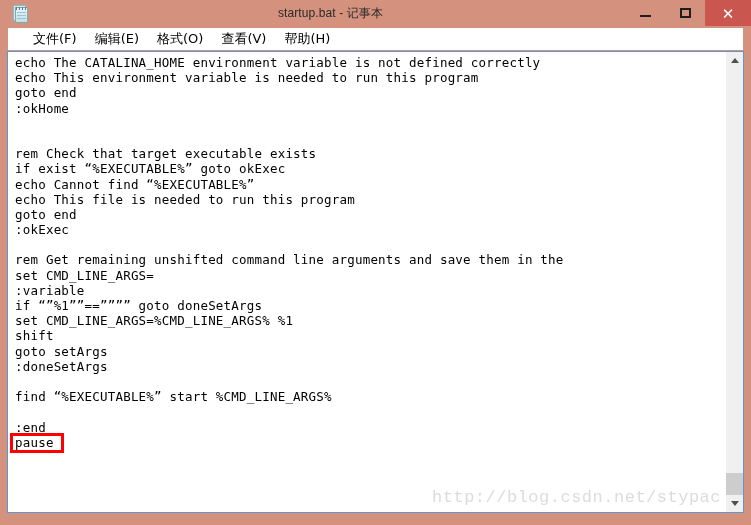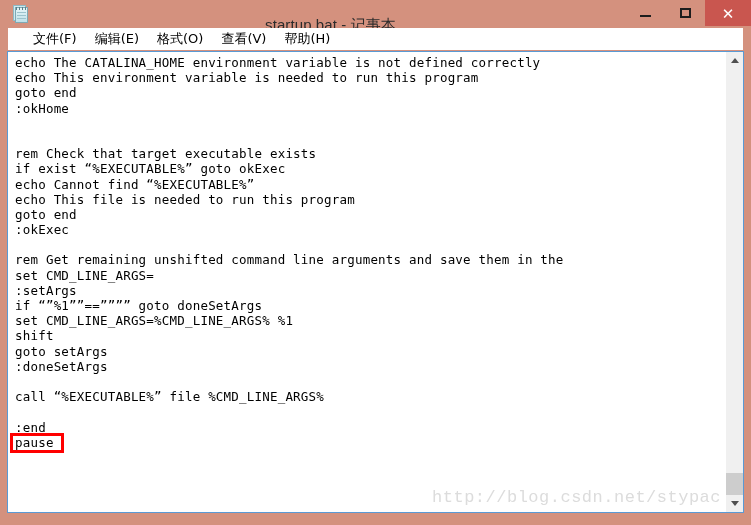--- a/index.html
+++ b/index.html
@@ -66,26 +66,26 @@
   .app-icon .lines {
     position: absolute;
     left: 6px; top: 8px;
     width: 9px; height: 8px;
     background: repeating-linear-gradient(180deg,#9cc3cd 0 1px, transparent 1px 3px);
   }
 
   .title-text {
     position: absolute;
     left: 0; right: 0;
-    top: 12px;
+    top: 0;
     height: 26px;
     line-height: 26px;
     text-align: center;
     color: #2b2b2b;
-    font-size: 15px;
+    font-size: 12px;
     font-family: "Liberation Sans", sans-serif;
     letter-spacing: 0.1px;
     padding-right: 90px;
     box-sizing: border-box;
   }
 
   .win-buttons {
     position: absolute;
     right: 0; top: 0;
     height: 26px;
@@ -284,28 +284,28 @@
         <div class="code-line blank">&nbsp;</div>
         <div class="code-line">rem Check that target executable exists</div>
         <div class="code-line">if exist “%EXECUTABLE%” goto okExec</div>
         <div class="code-line">echo Cannot find “%EXECUTABLE%”</div>
         <div class="code-line">echo This file is needed to run this program</div>
         <div class="code-line">goto end</div>
         <div class="code-line">:okExec</div>
         <div class="code-line blank">&nbsp;</div>
         <div class="code-line">rem Get remaining unshifted command line arguments and save them in the</div>
         <div class="code-line">set CMD_LINE_ARGS=</div>
-        <div class="code-line">:setArgs</div>
+        <div class="code-line">:variable</div>
         <div class="code-line">if “”%1””==”””” goto doneSetArgs</div>
         <div class="code-line">set CMD_LINE_ARGS=%CMD_LINE_ARGS% %1</div>
         <div class="code-line">shift</div>
         <div class="code-line">goto setArgs</div>
         <div class="code-line">:doneSetArgs</div>
         <div class="code-line blank">&nbsp;</div>
-        <div class="code-line">call “%EXECUTABLE%” file %CMD_LINE_ARGS%</div>
+        <div class="code-line">find “%EXECUTABLE%” start %CMD_LINE_ARGS%</div>
         <div class="code-line blank">&nbsp;</div>
         <div class="code-line">:end</div>
         <div class="code-line boxed">pause<span class="box" style="border-color: rgb(255, 0, 0);"></span></div>
       </div>
 
     <div class="watermark">http://blog.csdn.net/stypac</div>
 
     <div class="scrollbar">
       <div class="sb-arrow top">
         <div class="chev up"></div>

